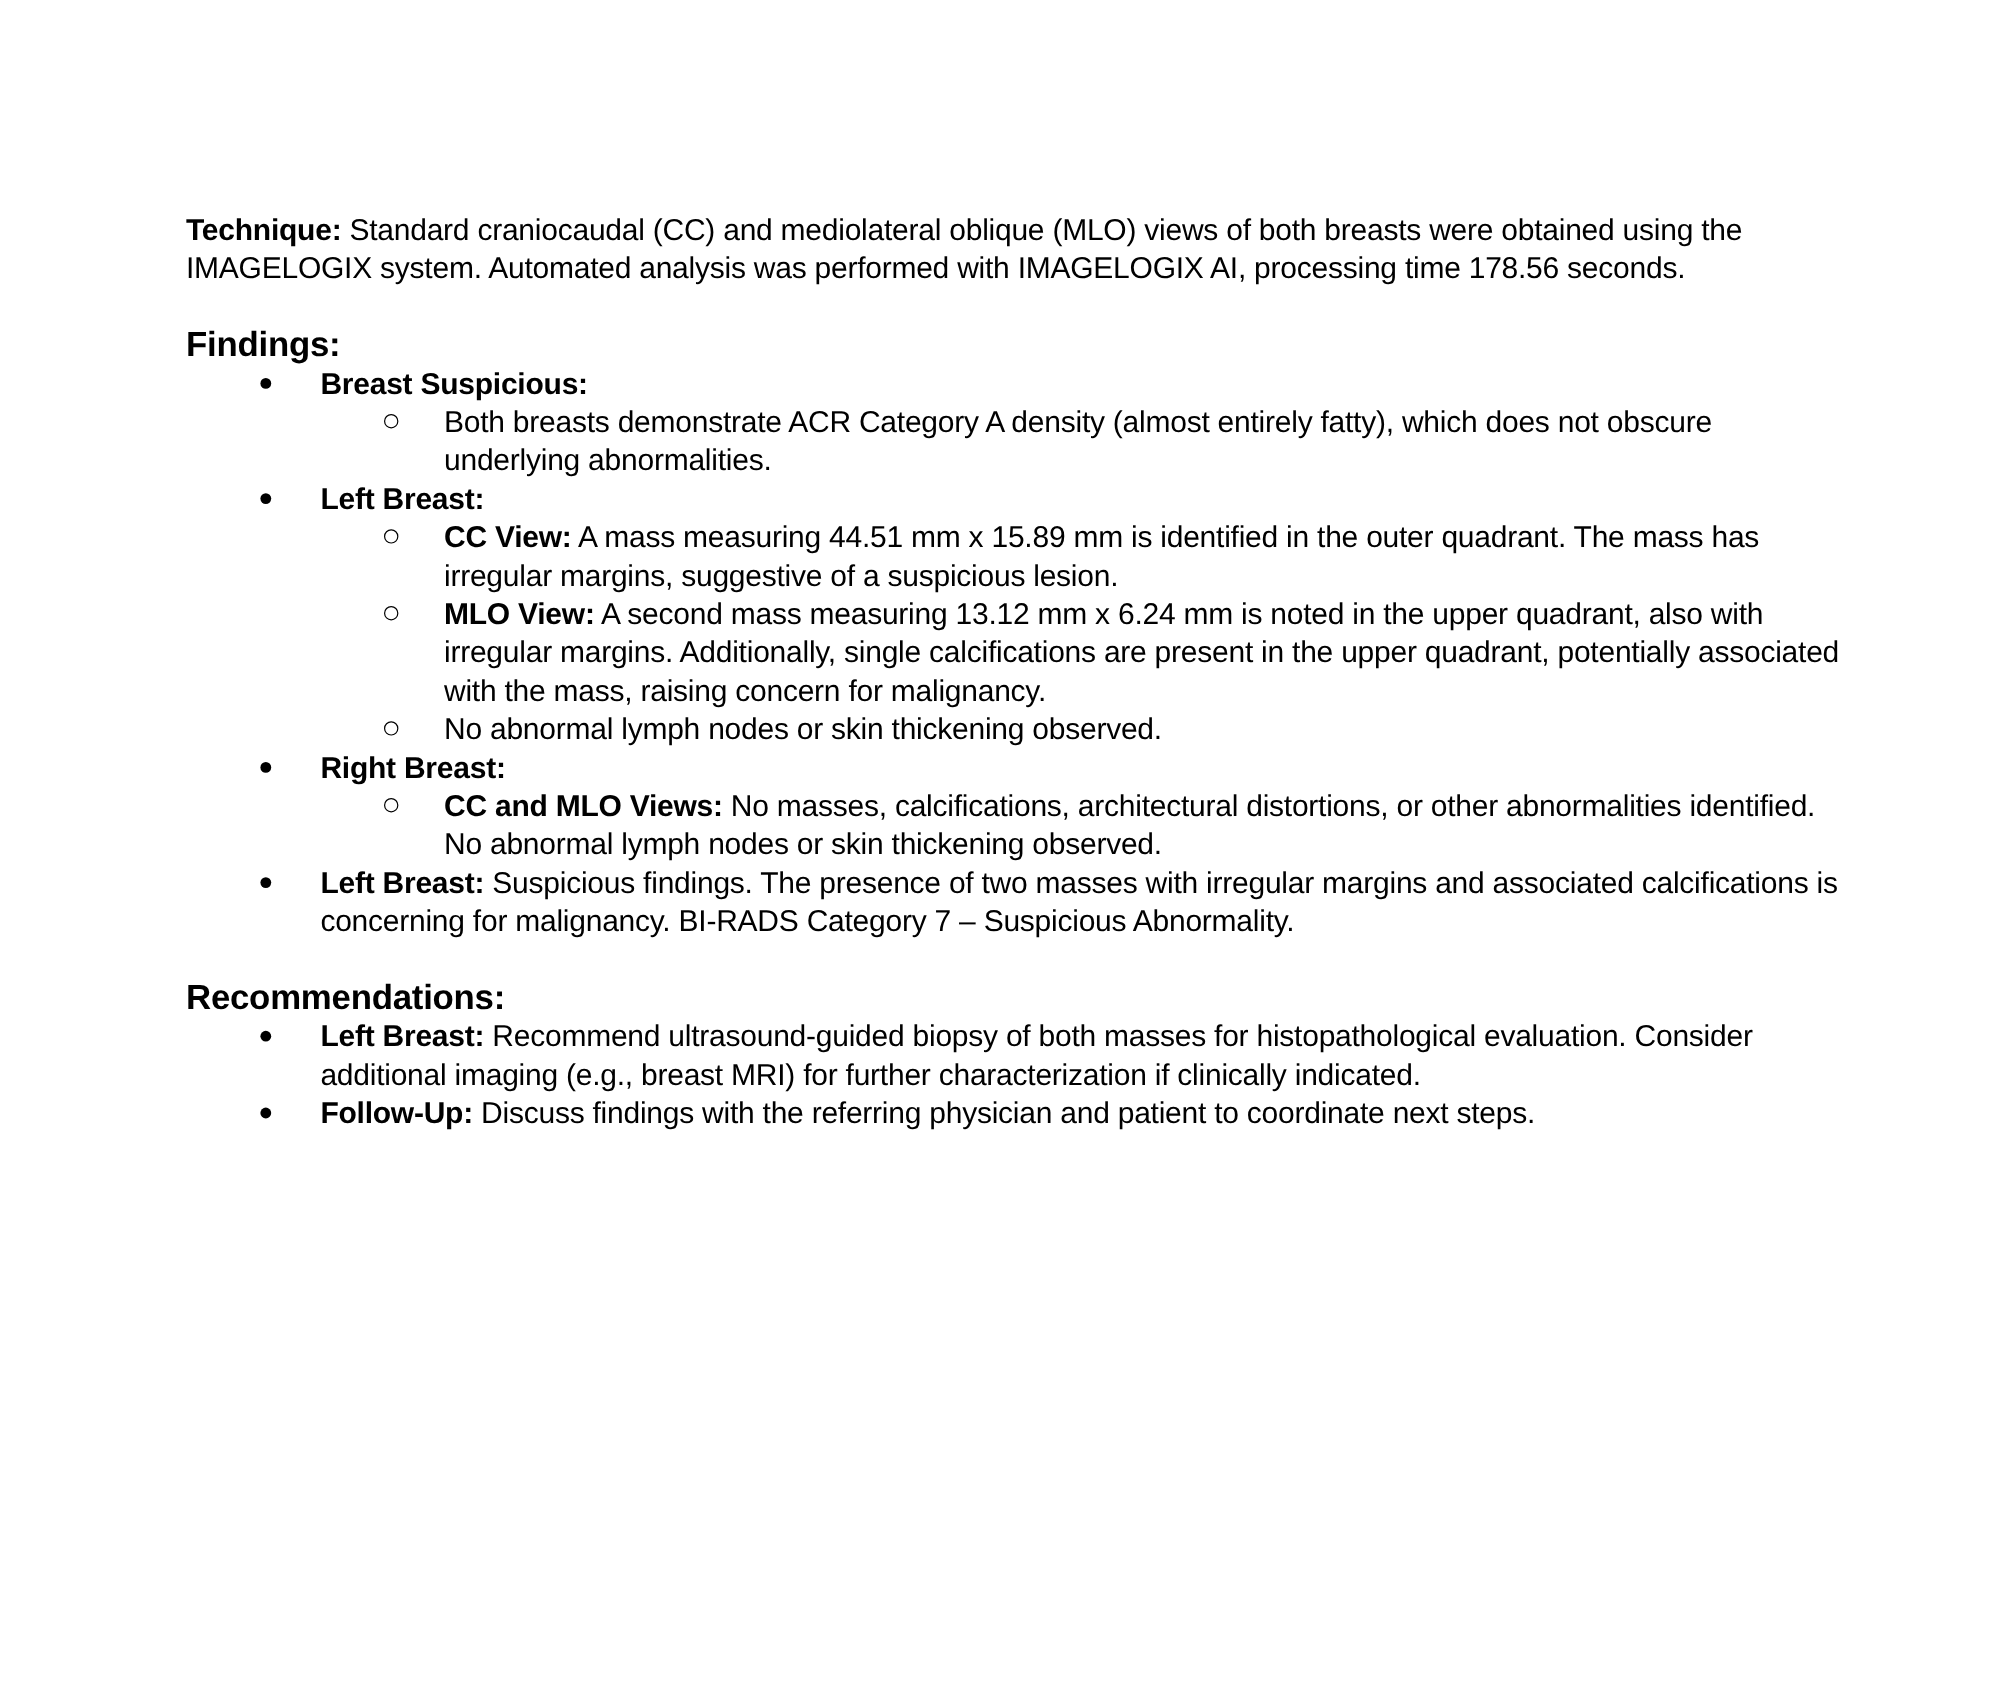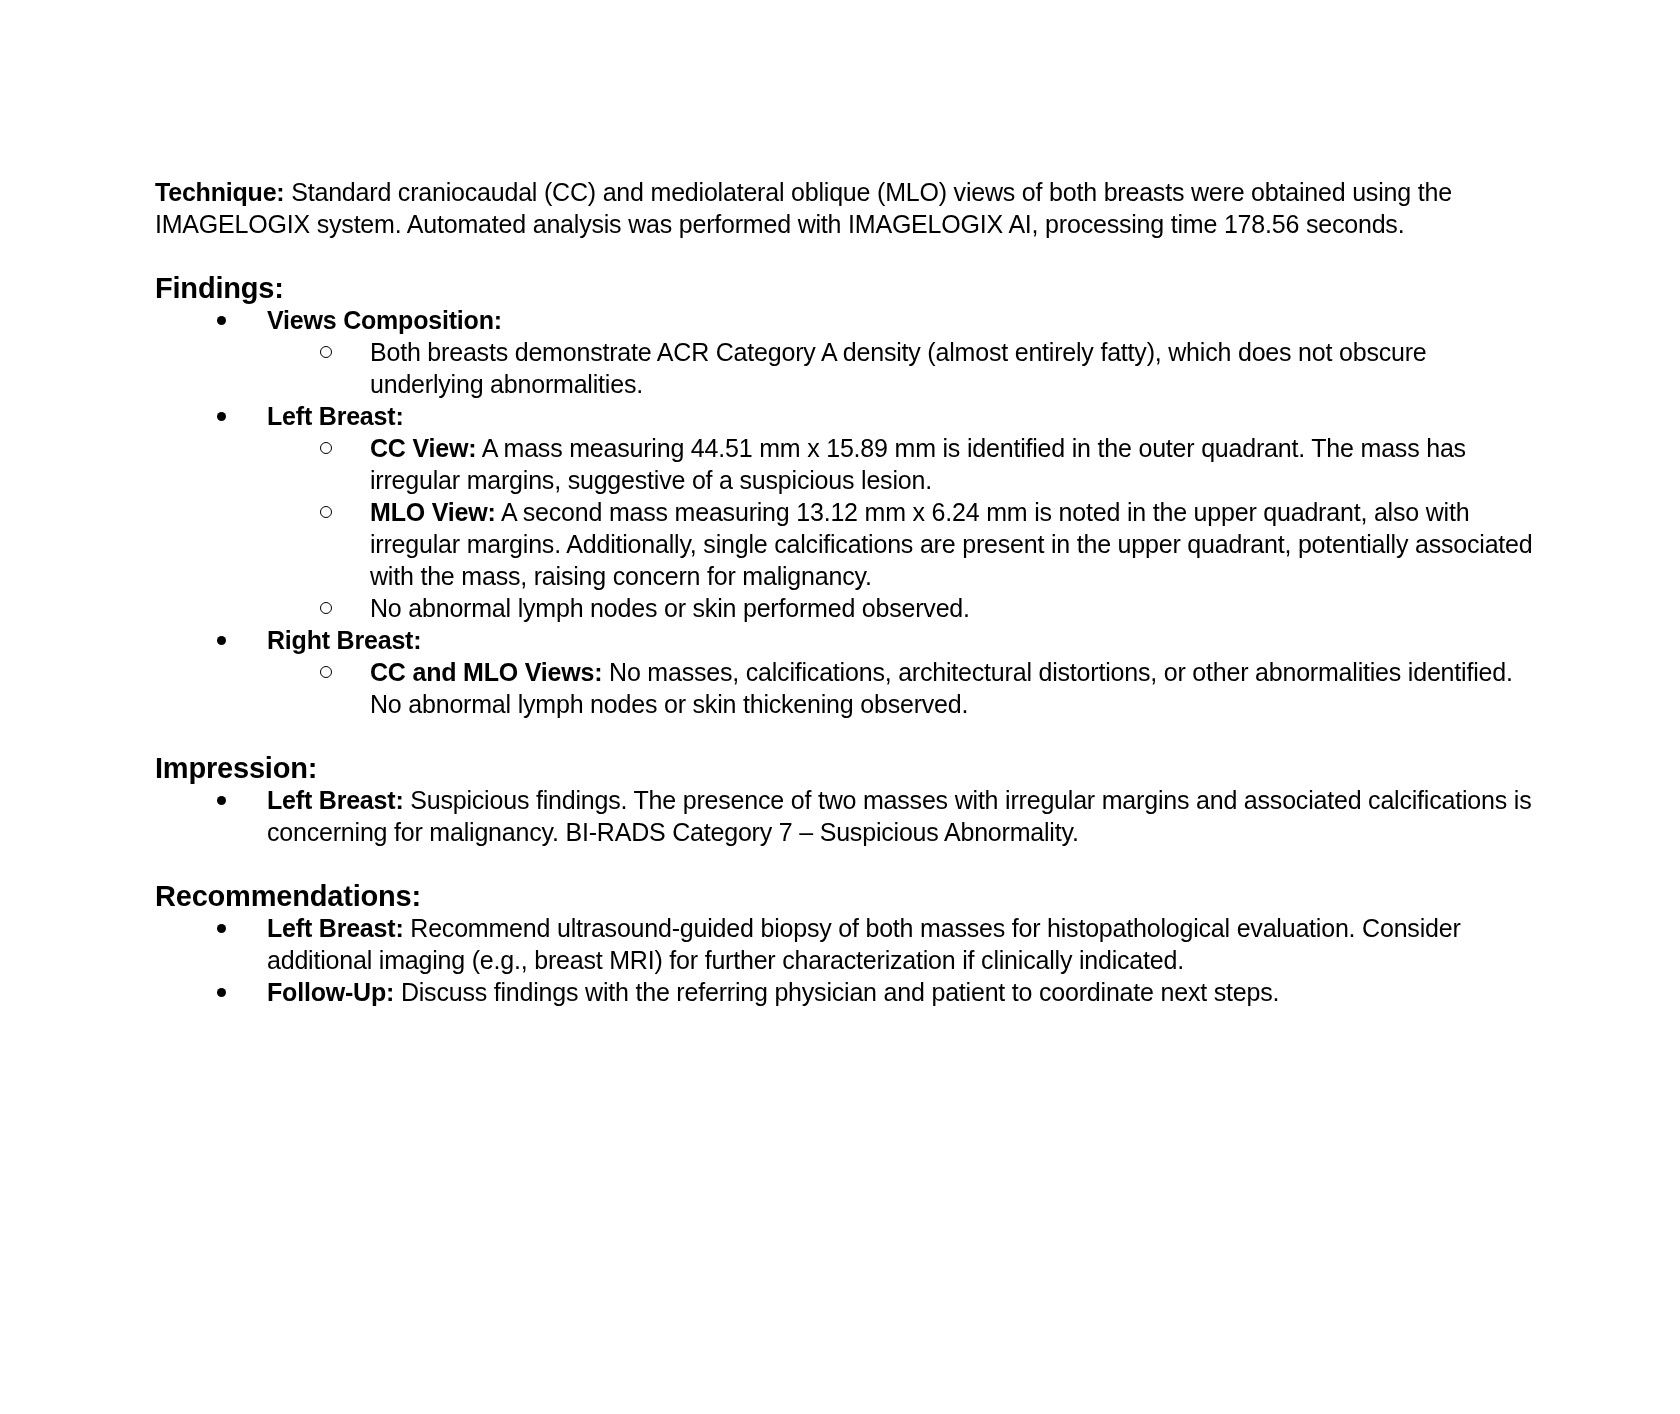--- a/index.html
+++ b/index.html
@@ -68,54 +68,53 @@
 <body>
 
 <div class="page">
 
   <p class="para"><span class="b">Technique:</span><span> Standard craniocaudal (CC) and mediolateral oblique (MLO) views of both breasts were obtained using the IMAGELOGIX system. Automated analysis was performed with IMAGELOGIX AI, processing time 178.56 seconds.</span></p>
 
   <div class="heading">Findings:</div>
 
   <div class="li1">
     <span class="m1"><span class="dot"></span></span>
-    <div class="t"><span class="b">Views Composition:</span></div>
+    <div class="t"><span class="b">Breast Suspicious:</span></div>
   </div>
   <div class="li2">
     <span class="m2"><span class="circ"></span></span>
     <div class="t"><span>Both breasts demonstrate ACR Category A density (almost entirely fatty), which does not obscure underlying abnormalities.</span></div>
   </div>
 
   <div class="li1">
     <span class="m1"><span class="dot"></span></span>
     <div class="t"><span class="b">Left Breast:</span></div>
   </div>
   <div class="li2">
     <span class="m2"><span class="circ"></span></span>
     <div class="t"><span class="b">CC View:</span><span> A mass measuring 44.51 mm x 15.89 mm is identified in the outer quadrant. The mass has irregular margins, suggestive of a suspicious lesion.</span></div>
   </div>
   <div class="li2">
     <span class="m2"><span class="circ"></span></span>
     <div class="t"><span class="b">MLO View:</span><span> A second mass measuring 13.12 mm x 6.24 mm is noted in the upper quadrant, also with irregular margins. Additionally, single calcifications are present in the upper quadrant, potentially associated with the mass, raising concern for malignancy.</span></div>
   </div>
   <div class="li2">
     <span class="m2"><span class="circ"></span></span>
-    <div class="t"><span>No abnormal lymph nodes or skin performed observed.</span></div>
+    <div class="t"><span>No abnormal lymph nodes or skin thickening observed.</span></div>
   </div>
 
   <div class="li1">
     <span class="m1"><span class="dot"></span></span>
     <div class="t"><span class="b">Right Breast:</span></div>
   </div>
   <div class="li2">
     <span class="m2"><span class="circ"></span></span>
     <div class="t"><span class="b">CC and MLO Views:</span><span> No masses, calcifications, architectural distortions, or other abnormalities identified. No abnormal lymph nodes or skin thickening observed.</span></div>
   </div>
 
-  <div class="heading">Impression:</div>
 
   <div class="li1">
     <span class="m1"><span class="dot"></span></span>
     <div class="t"><span class="b">Left Breast:</span><span> Suspicious findings. The presence of two masses with irregular margins and associated calcifications is concerning for malignancy. BI-RADS Category 7 – Suspicious Abnormality.</span></div>
   </div>
 
   <div class="heading">Recommendations:</div>
 
   <div class="li1">
     <span class="m1"><span class="dot"></span></span>

